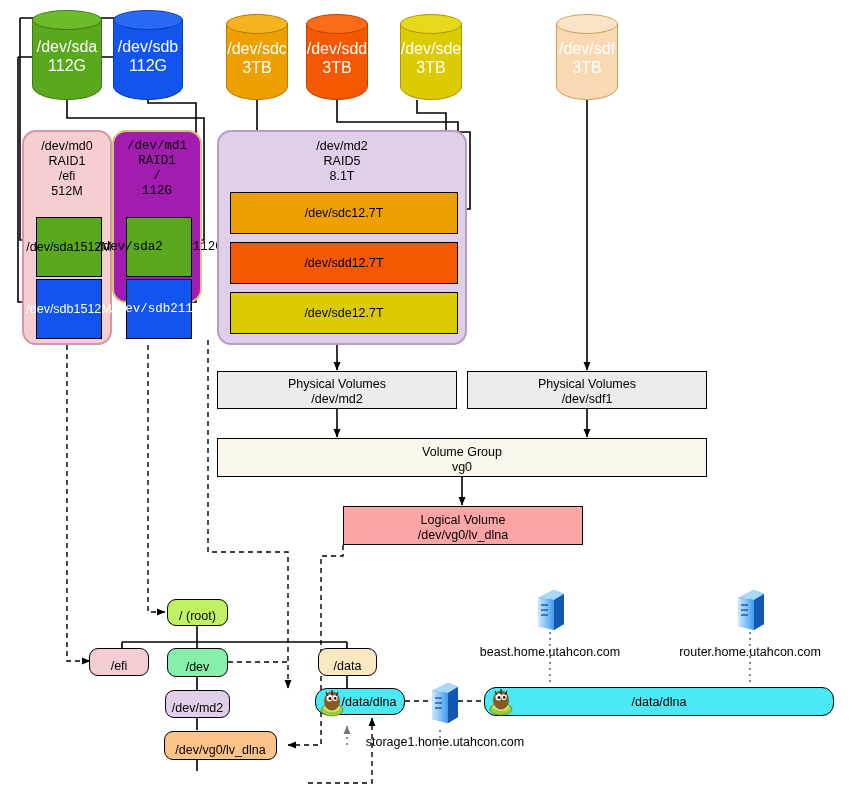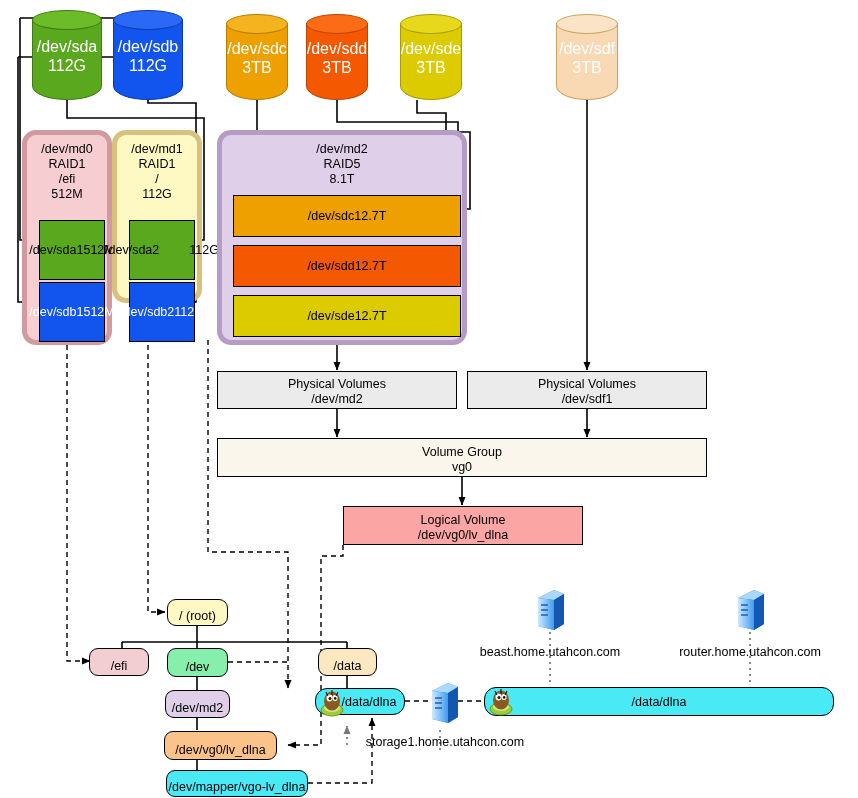--- a/index.html
+++ b/index.html
@@ -8,21 +8,21 @@
   #wires{position:absolute;left:0;top:0;width:858px;height:798px;pointer-events:none;}
 
   
   .cyl{position:absolute;box-sizing:border-box;}
   .cyl .body{position:absolute;left:0;right:0;top:9px;bottom:0;border-radius:0 0 50% 50%/0 0 14px 14px;}
   .cyl .top{position:absolute;left:0;right:0;top:0;height:18px;border-radius:50%;}
   .cyl .lbl{position:absolute;left:0;right:0;top:50%;transform:translateY(-46%);
             text-align:center;color:#fff;font-size:16px;line-height:1.2;z-index:4;}
 
   
-  .raid{position:absolute;box-sizing:border-box;border-radius:14px;border:5px solid #d946ef;}
+  .raid{position:absolute;box-sizing:border-box;border-radius:14px;border:2px solid #d946ef;}
   .raid .hd{text-align:center;font-size:12.5px;line-height:1.2;padding-top:7px;color:#000;}
   .part{position:absolute;box-sizing:border-box;border:1px solid #000;
         display:flex;flex-direction:row;align-items:center;justify-content:center;
         text-align:center;font-size:12.5px;line-height:1.2;}
 
   
   .rect{position:absolute;box-sizing:border-box;border:1px solid #000;
         display:flex;flex-direction:column;align-items:center;justify-content:flex-end;
         text-align:center;font-size:12.5px;line-height:1.25;}
   .rnd{border-radius:9px;}
@@ -180,21 +180,21 @@
     <div class="part" style="left:12px;top:85px;width:66px;height:60px;background:#5aa81e;color:#000;">
       <span>/dev/sda1</span>
       <span>512M</span>
     </div>
     <div class="part" style="left:12px;top:147px;width:66px;height:60px;background:#1155ee;color:#fff;">
       <span>/dev/sdb1</span>
       <span>512M</span>
     </div>
   </div>
 
-  <div class="raid" style="left:112px;top:130px;width:90px;height:173px;background:#fef9c3;border-color:#d6c27e;">
+  <div class="raid" style="left:112px;top:130px;width:90px;height:173px;background:#a21caf;border-color:#d6c27e;font-family:Liberation Mono, monospace;">
     <div class="hd">
       <span>/dev/md1</span><br>
       <span>RAID1</span><br>
       <span>/</span><br>
       <span>112G</span>
     </div>
     <div class="part" style="left:12px;top:85px;width:66px;height:60px;background:#5aa81e;color:#000;gap:30px;">
       <span>/dev/sda2</span>
       <span>112G</span>
     </div>
@@ -237,21 +237,21 @@
   <div class="rect" style="left:217px;top:438px;width:490px;height:39px;background:#faf6ec;">
     <span>Volume Group</span>
     <span>vg0</span>
   </div>
 
   <div class="rect" style="left:343px;top:506px;width:240px;height:39px;background:#fca5a5;">
     <span>Logical Volume</span>
     <span>/dev/vg0/lv_dlna</span>
   </div>
 
-  <div class="rect rnd" style="left:167px;top:599px;width:61px;height:27px;background:#fef9c3;">
+  <div class="rect rnd" style="left:167px;top:599px;width:61px;height:27px;background:#bef264;">
     <span>/ (root)</span>
   </div>
 
   <div class="rect rnd" style="left:89px;top:648px;width:60px;height:28px;background:#f2cdd2;">
     <span>/efi</span>
   </div>
 
   <div class="rect rnd" style="left:167px;top:648px;width:61px;height:29px;background:#86efac;">
     <span>/dev</span>
   </div>
@@ -261,23 +261,20 @@
   </div>
 
   <div class="rect rnd" style="left:165px;top:690px;width:65px;height:28px;background:#e0cfe8;">
     <span>/dev/md2</span>
   </div>
 
   <div class="rect rnd" style="left:164px;top:731px;width:113px;height:29px;background:#fbc28a;">
     <span>/dev/vg0/lv_dlna</span>
   </div>
 
-  <div class="rect rnd" style="left:166px;top:770px;width:142px;height:27px;background:#49e9f5;">
-    <span>/dev/mapper/vgo-lv_dlna</span>
-  </div>
 
   <div class="fs" style="left:315px;top:688px;width:90px;height:27px;background:#49e9f5;">
     <span style="margin-left:18px;">/data/dlna</span>
   </div>
   <div class="bug" style="left:317px;top:686px;">
     <svg width="30" height="31" viewBox="0 0 30 31">
       <ellipse cx="15" cy="24" rx="11" ry="6" fill="#9ccc3a" stroke="#6f9a20" stroke-width="1"></ellipse>
       <ellipse cx="15" cy="22" rx="8" ry="4" fill="#cfe87a"></ellipse>
       <ellipse cx="15" cy="15" rx="8" ry="9.5" fill="#8a5a22"></ellipse>
       <ellipse cx="12.5" cy="12" rx="3" ry="3.4" fill="#fff"></ellipse>

